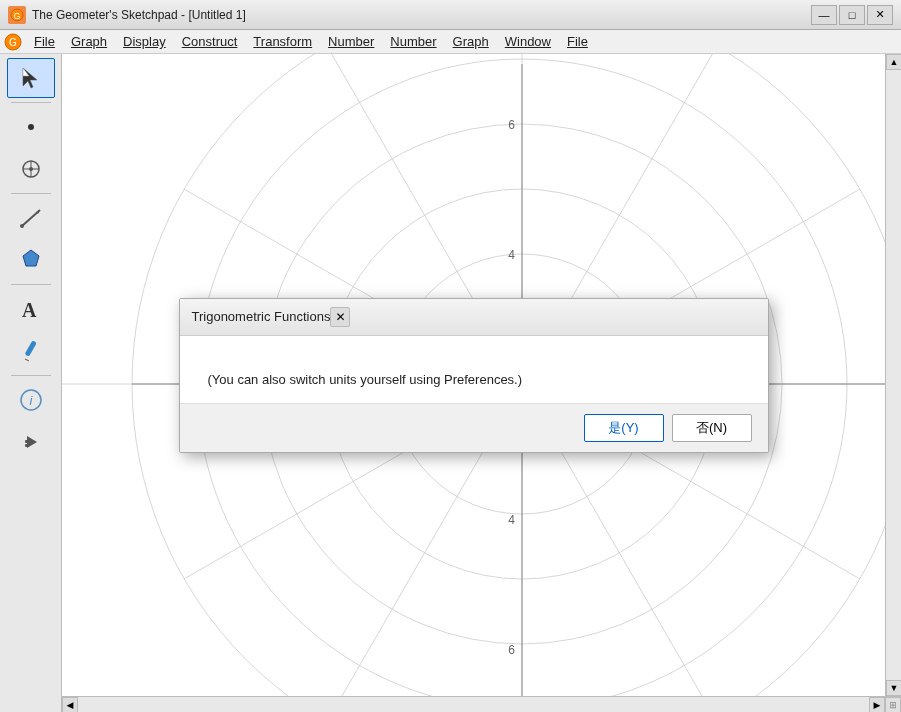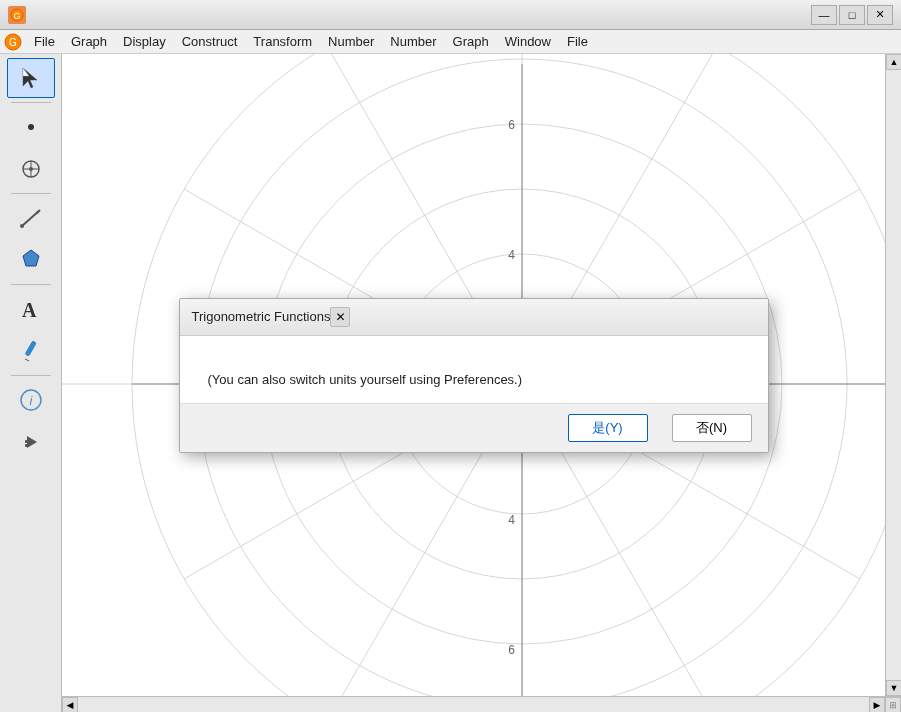--- a/index.html
+++ b/index.html
@@ -19,21 +19,21 @@
     .title-btn { width: 26px; height: 20px; background: #ddd; border: 1px solid #aaa; cursor: pointer; font-size: 11px; display: flex; align-items: center; justify-content: center; }
 
     
     .menu-bar {
       display: flex; align-items: center;
       background: #f0f0f0;
       height: 24px; padding: 0 4px;
       border-bottom: 1px solid #ccc;
     }
     .menu-bar-icon { width: 18px; height: 18px; margin-right: 4px; }
-    .menu-item { padding: 2px 8px; font-size: 13px; color: #222; cursor: pointer; height: 32px; display: flex; align-items: center; }
+    .menu-item { padding: 2px 8px; font-size: 13px; color: #222; cursor: pointer; height: 32px; display: flex; align-items: center; text-decoration: underline; }
 
     
     .main-layout { display: flex; height: calc(712px - 54px); }
 
     
     .toolbar {
       width: 62px; background: #e8e8e8; border-right: 1px solid #bbb;
       display: flex; flex-direction: column; align-items: center;
       padding: 4px 0; gap: 2px;
     }
@@ -90,21 +90,21 @@
     .dialog-close-btn {
       width: 20px; height: 20px; background: #ddd; border: 1px solid #bbb;
       cursor: pointer; display: flex; align-items: center; justify-content: center;
       font-size: 12px; border-radius: 2px;
     }
     .dialog-body { padding: 24px 28px 16px 28px; }
     .dialog-message { font-size: 13px; color: #222; line-height: 1.6; }
     .dialog-note { font-size: 13px; color: #222; margin-top: 12px; }
     .dialog-footer {
       background: #f0f0f0; border-top: 1px solid #ddd;
-      padding: 10px 16px; display: flex; justify-content: flex-end; gap: 24px;
+      padding: 10px 16px; display: flex; justify-content: flex-end; gap: 8px;
       border-radius: 0 0 2px 2px;
     }
     .dialog-btn {
       min-width: 80px; height: 28px; padding: 0 16px;
       border: 1px solid #aaa; background: white; cursor: pointer;
       font-size: 13px; border-radius: 2px;
       display: flex; align-items: center; justify-content: center;
     }
     .dialog-btn.primary { border-color: #0060c0; color: #0060c0; }
   </style>
@@ -112,20 +112,23 @@
 <body>
 
 <div class="title-bar">
   <div class="title-bar-left">
     <div class="title-bar-icon">
       <svg width="14" height="14" viewBox="0 0 14 14">
         <circle cx="7" cy="7" r="6" fill="#f80" stroke="#c60" stroke-width="1"></circle>
         <text x="7" y="11" text-anchor="middle" font-size="9" fill="white">G</text>
       </svg>
     </div>
+    <span class="title-bar-title">
+      <span>The Geometer's Sketchpad</span> - <span>[Untitled 1]</span>
+    </span>
   </div>
   <div class="title-bar-controls">
     <button class="title-btn">—</button>
     <button class="title-btn">□</button>
     <button class="title-btn close">✕</button>
   </div>
 </div>
 
 <div class="menu-bar">
   <div class="menu-bar-icon">

